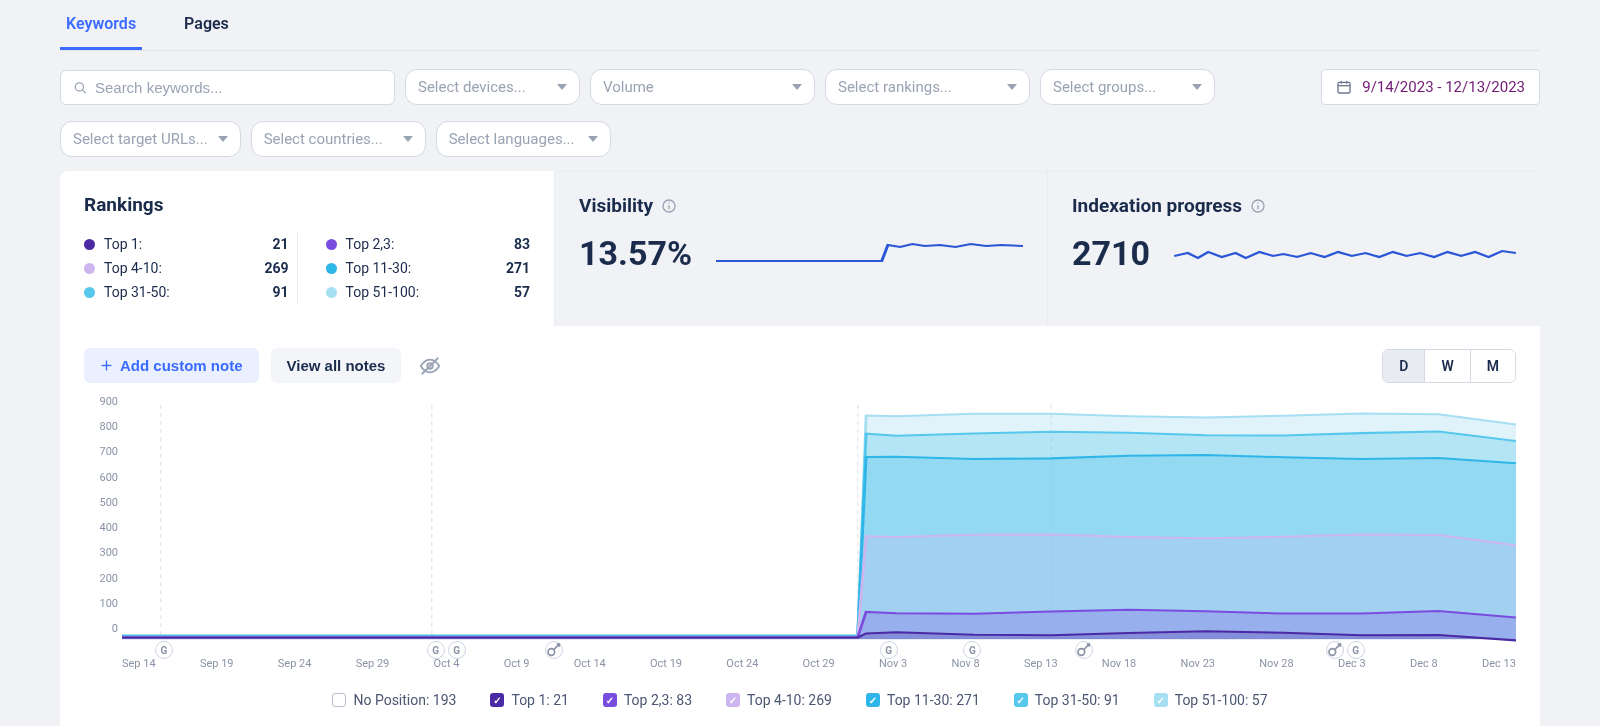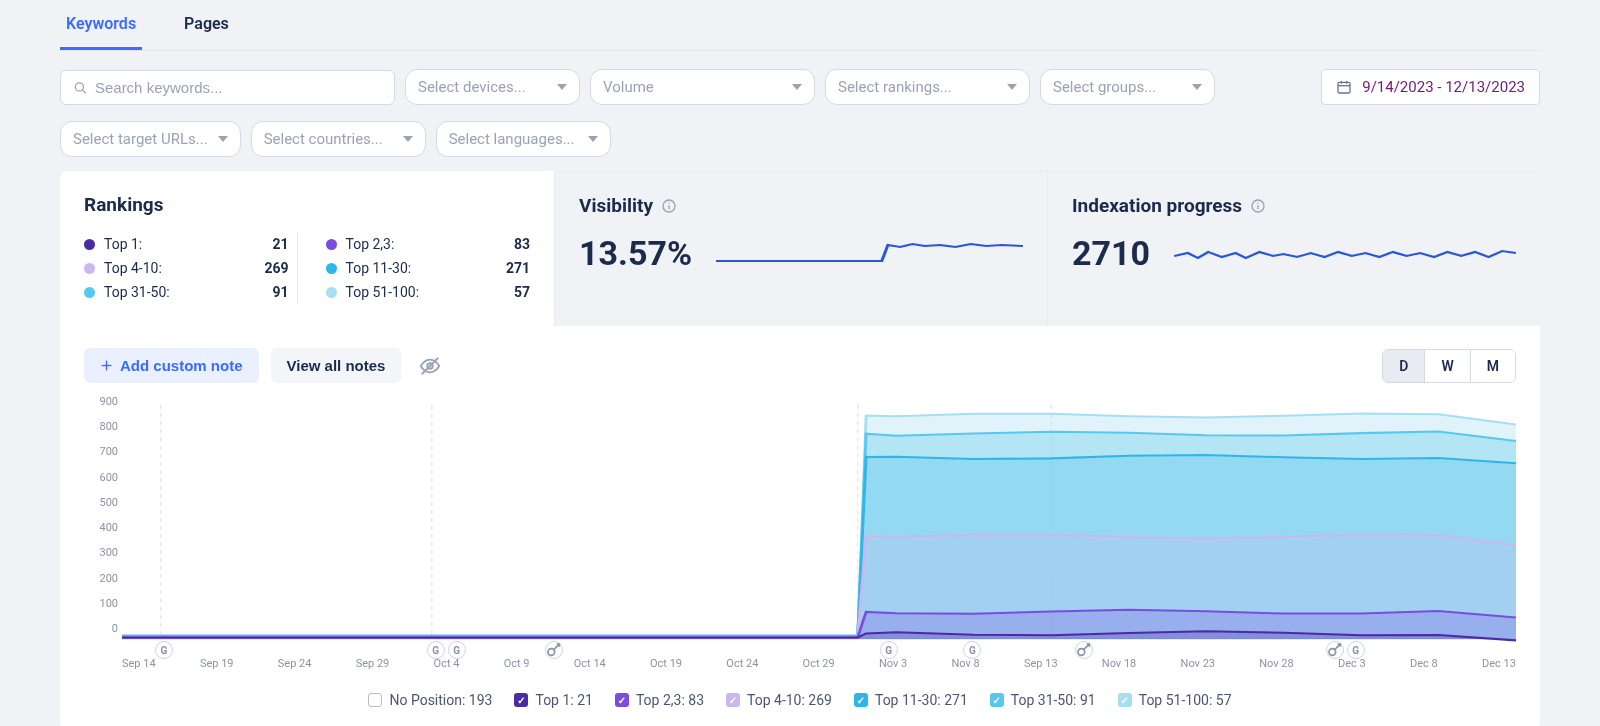--- a/index.html
+++ b/index.html
@@ -228,21 +228,21 @@
     color: #8a93a6;
     display: inline-flex;
     align-items: center;
     justify-content: center;
     font-size: 10px;
     font-weight: 700;
     transform: translate(-50%, 0);
   }
   .legend {
     display: flex;
-    gap: 22px;
+    gap: 34px;
     justify-content: center;
     align-items: center;
     margin-top: 22px;
     flex-wrap: wrap;
     font-size: 14px;
     color: #4b5672;
   }
   .legend-item { display: inline-flex; align-items: center; gap: 7px; }
   .legend-box {
     width: 14px; height: 14px; border-radius: 3px;

